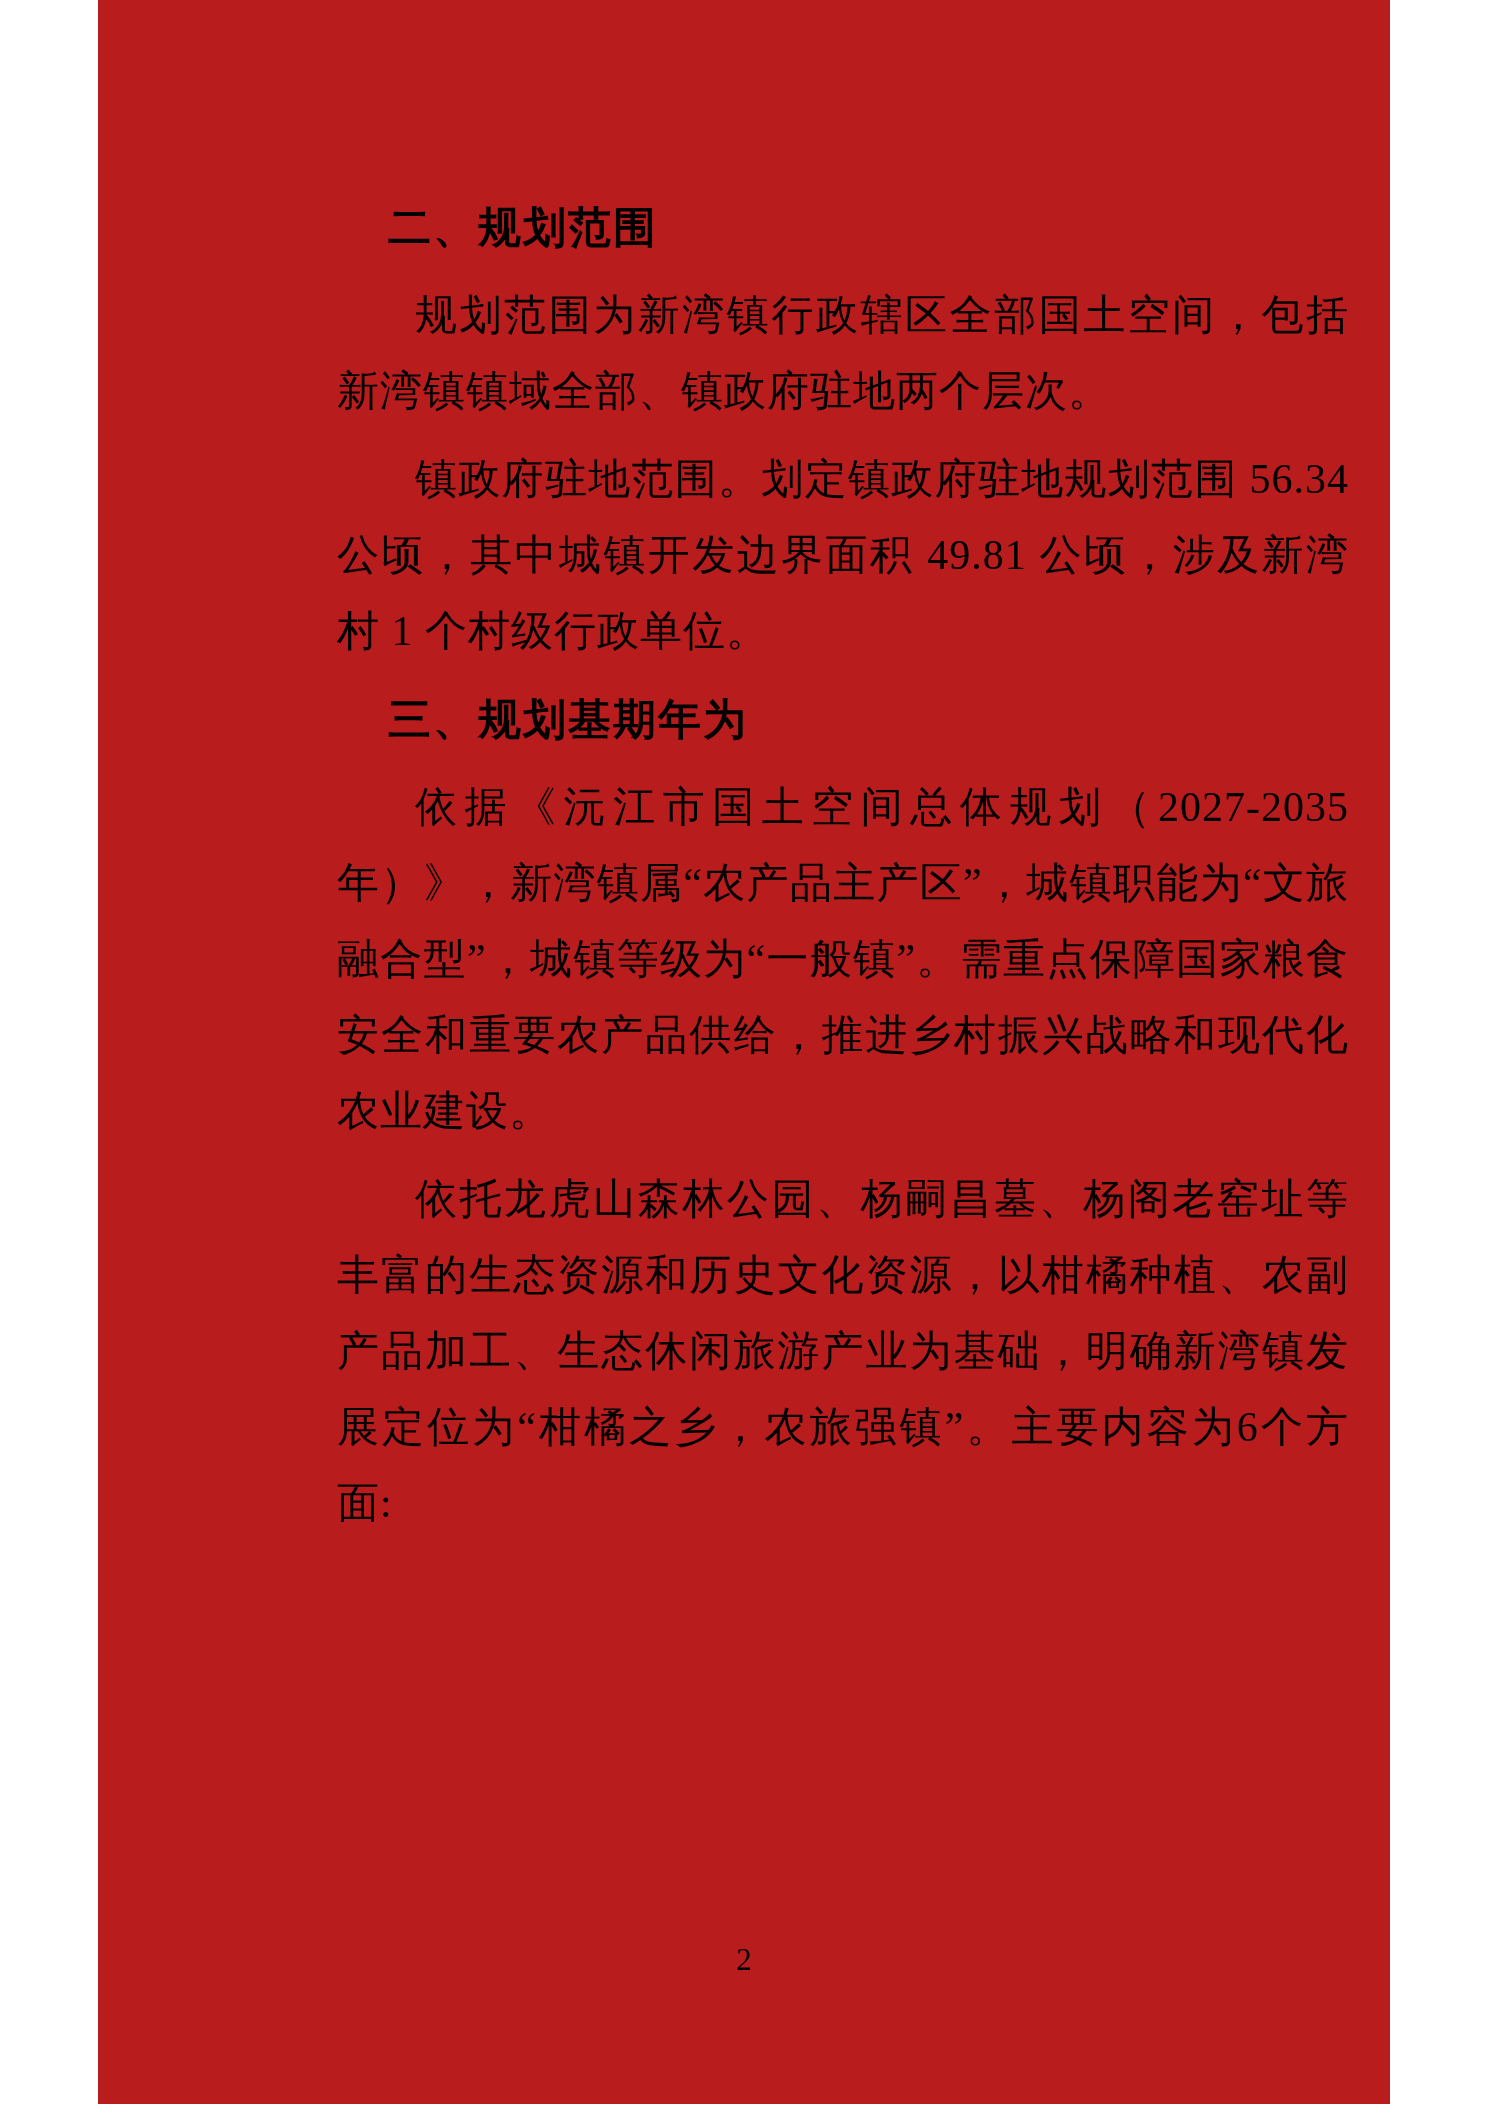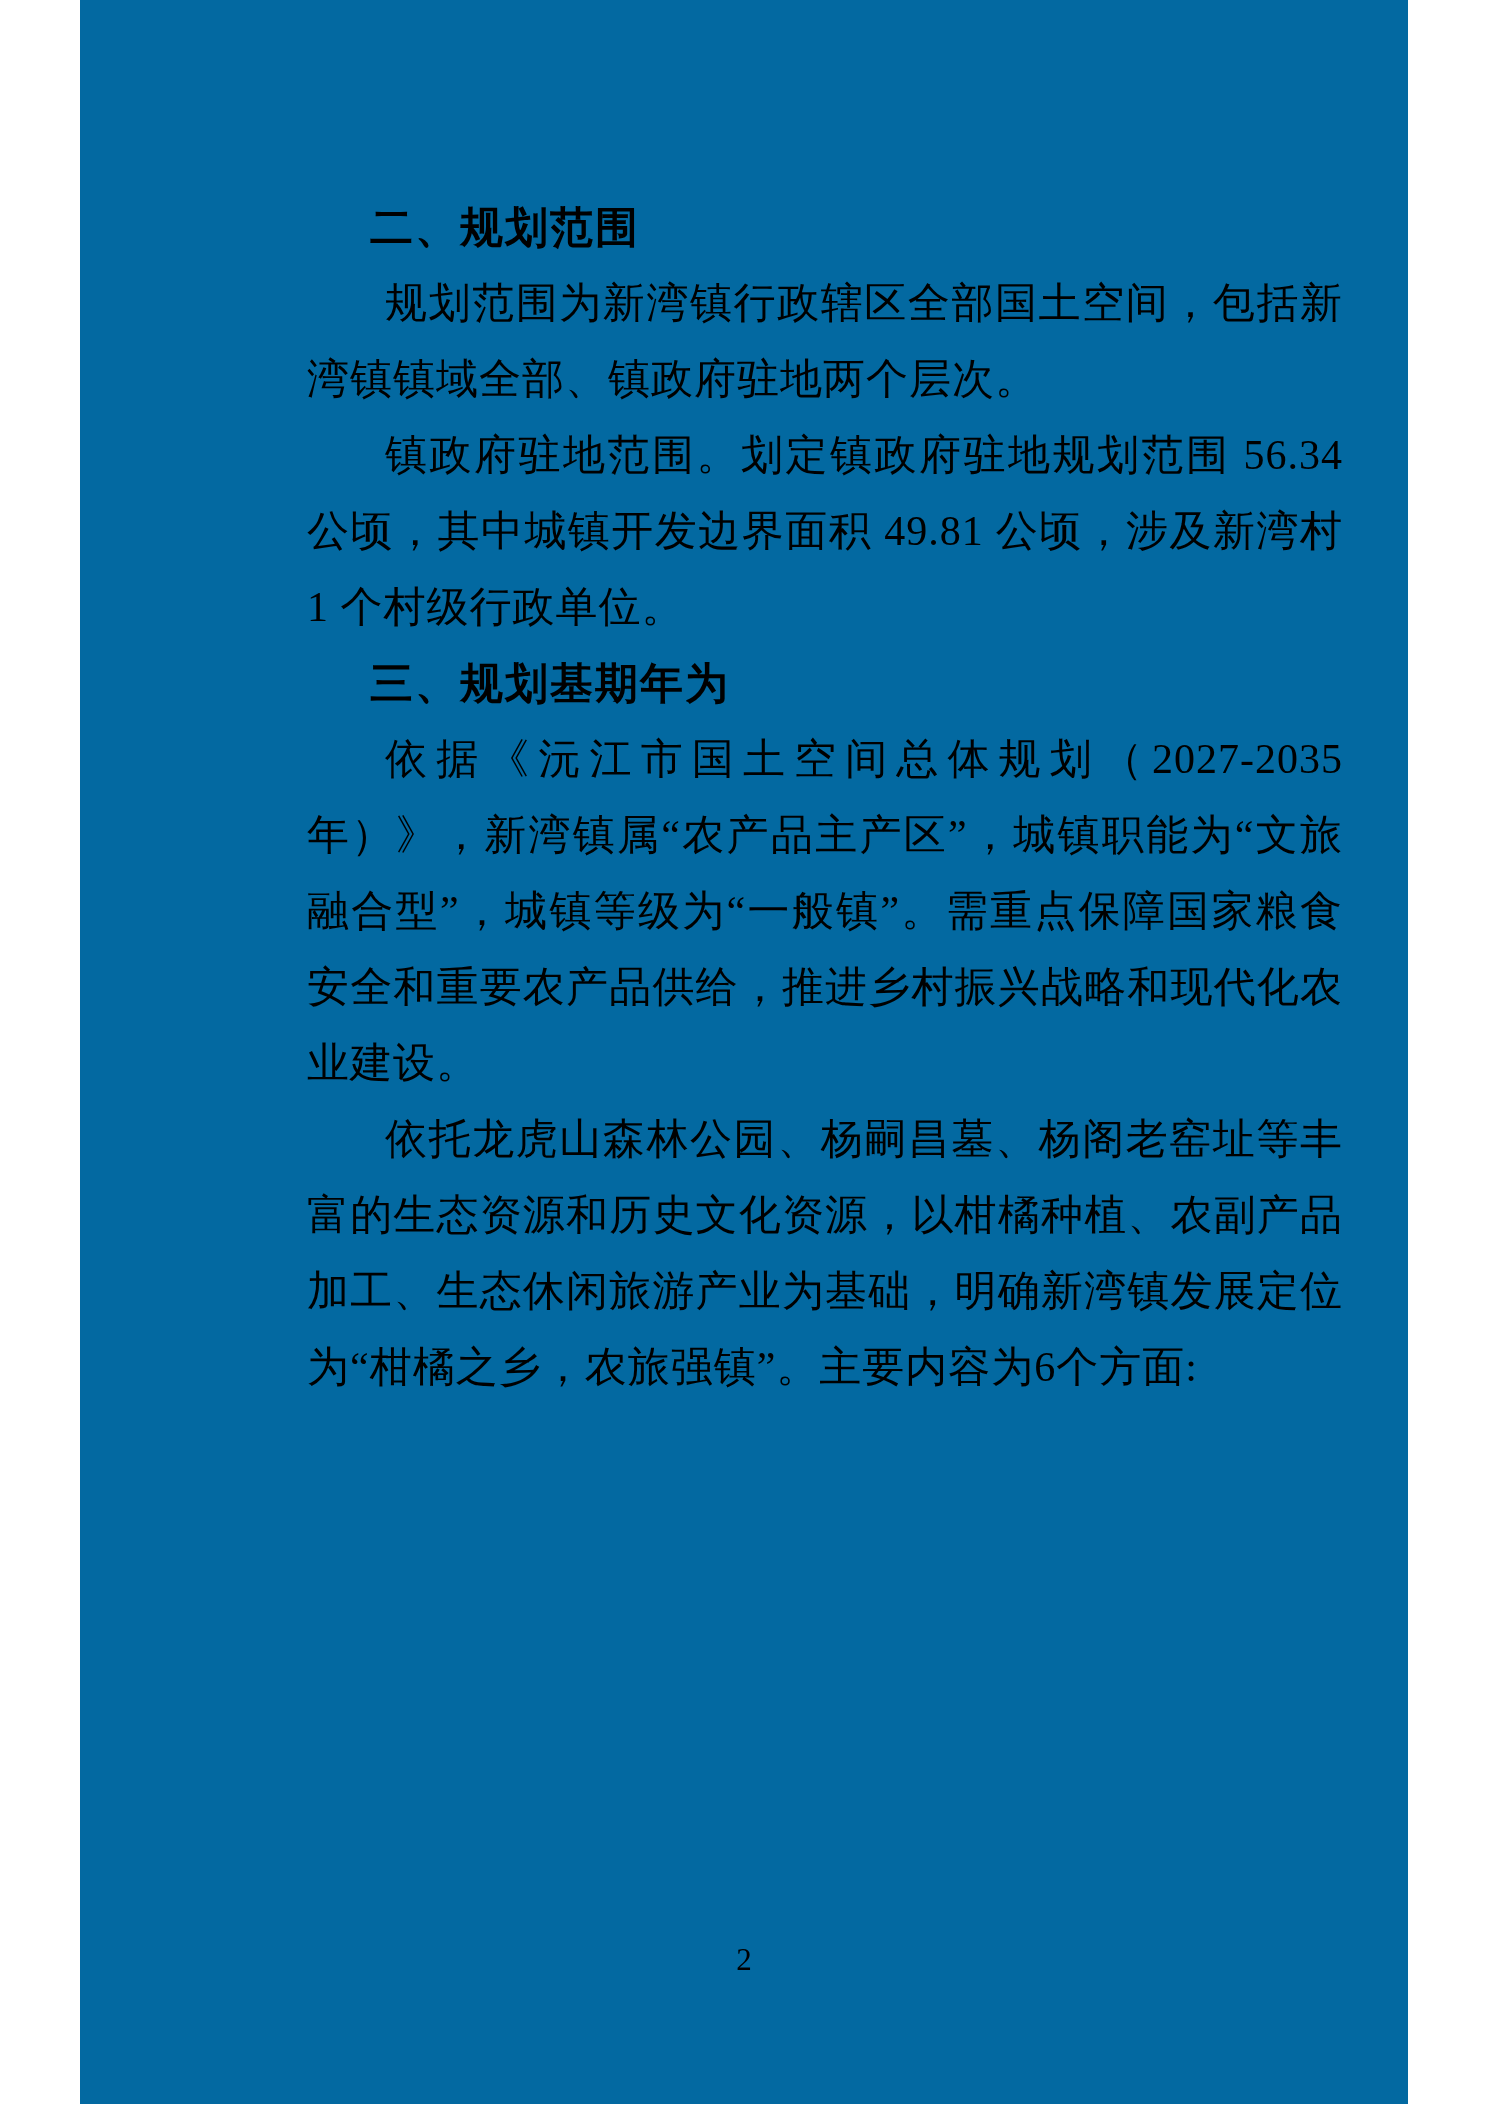--- a/index.html
+++ b/index.html
@@ -5,43 +5,42 @@
   html, body {
     margin: 0;
     padding: 0;
     background: #ffffff;
   }
   .page {
     position: relative;
     width: 1292px;
     height: 2104px;
     margin: 0 auto;
-    background: #0369a1;
+    background: #b91c1c;
     color: #000000;
     overflow: hidden;
-    padding-left: 36px;
   }
   .content {
     position: absolute;
     left: 227px;
     top: 189px;
     width: 1036px;
   }
   .heading {
     margin: 0;
     font-family: "Liberation Sans", sans-serif;
     font-weight: 700;
     font-size: 43px;
     line-height: 76px;
     text-indent: 63px;
     letter-spacing: 2px;
     color: #000000;
   }
   .para {
-    margin: 0;
+    margin: 12px;
     font-family: "Liberation Serif", serif;
     font-weight: 400;
     font-size: 42px;
     line-height: 76px;
     text-align: justify;
     text-justify: inter-ideograph;
     text-indent: 78px;
     letter-spacing: 1px;
     color: #000000;
   }

